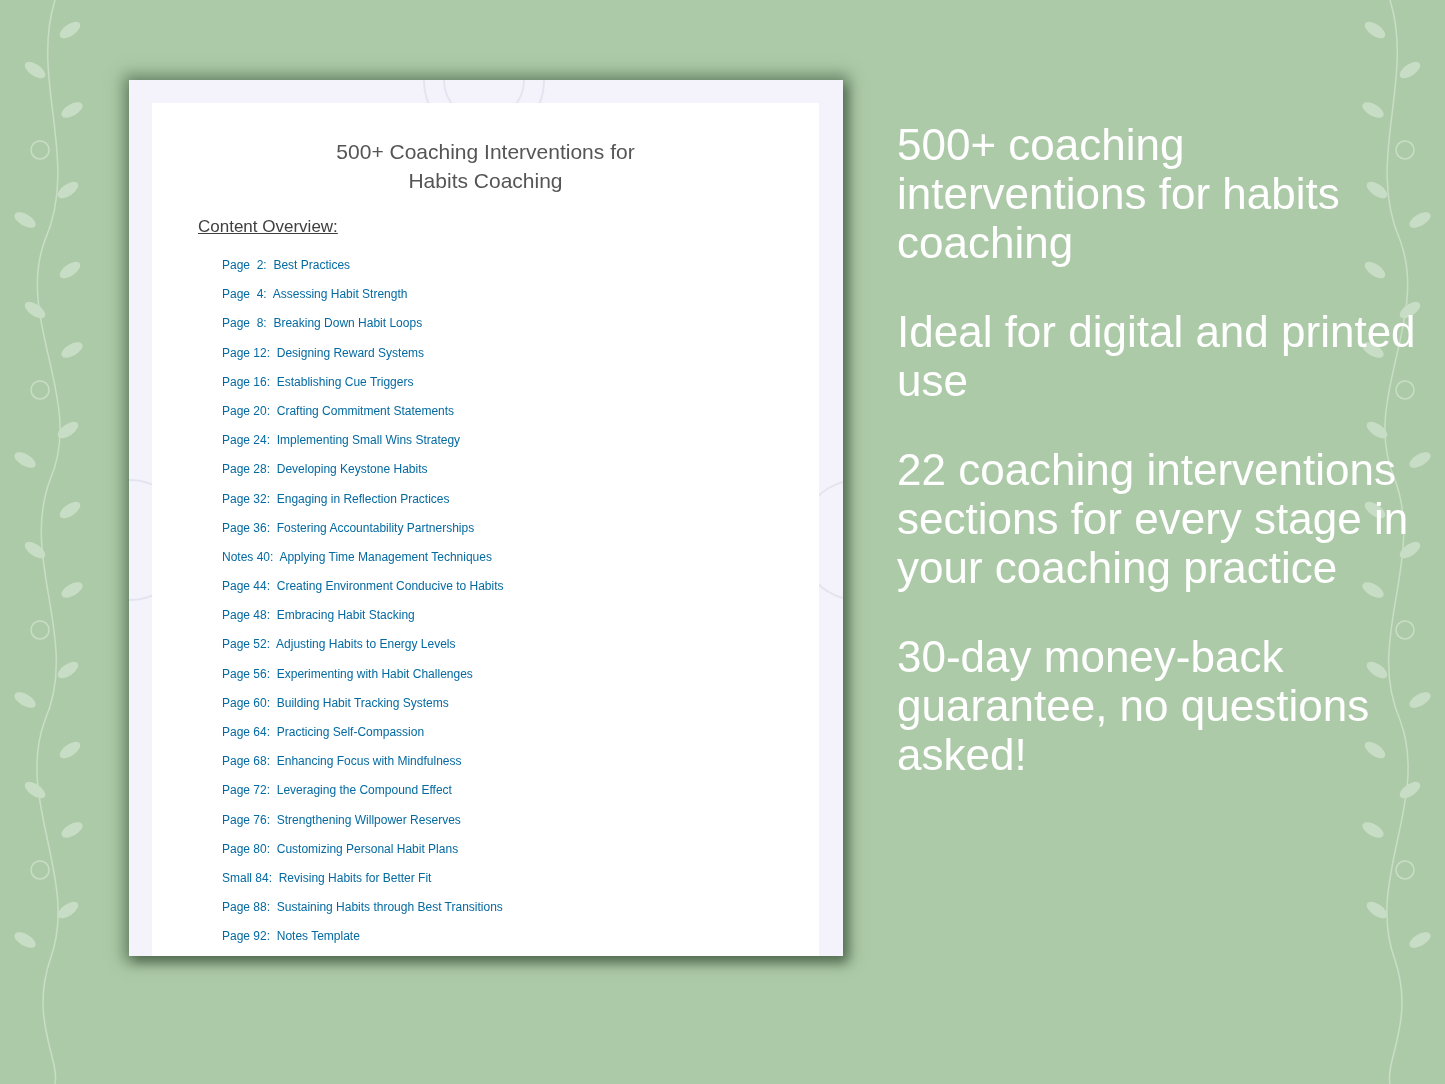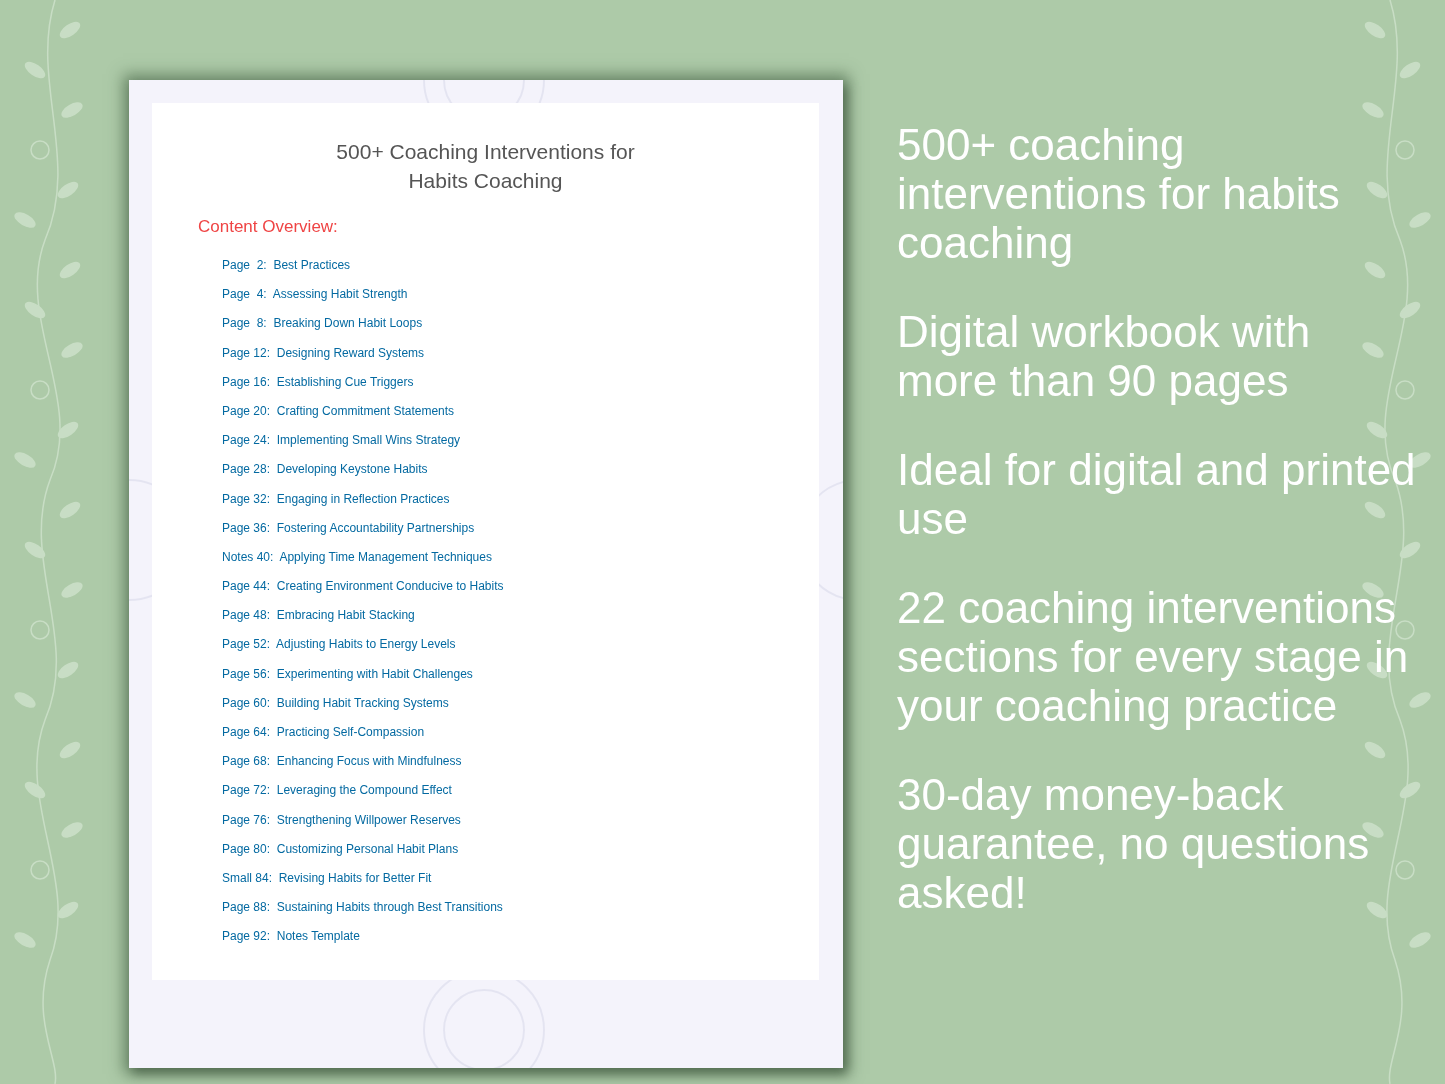--- a/index.html
+++ b/index.html
@@ -9,40 +9,40 @@
     position:relative;
     font-family:"Liberation Sans", sans-serif;
   }
   .vine {
     position:absolute; top:0; height:1084px; width:110px;
     opacity:0.55;
   }
   .vine.left { left:0; }
   .vine.right { right:0; }
   .page {
-    position:absolute; left:129px; top:80px; width:714px; height:988px;
+    position:absolute; left:129px; top:80px; width:714px; height:876px;
     background:#f4f3fb;
     box-shadow: 0 0 14px 6px rgba(60,90,60,0.55), 4px 6px 10px rgba(40,60,40,0.5);
     overflow:hidden;
   }
   .mandala { position:absolute; opacity:0.35; }
   .mandala.top { left:250px; top:-70px; }
   .mandala.bottom { left:250px; top:880px; }
   .mandala.lft { left:-70px; top:380px; }
   .mandala.rgt { left:660px; top:380px; }
   .inner {
     position:absolute; left:23px; top:23px; width:667px; height:877px;
     background:#ffffff;
   }
   .doc-title {
     position:absolute; left:0; top:34px; width:667px; text-align:center;
     color:#555; font-size:21px; line-height:29px; font-weight:normal;
   }
   .overview {
-    position:absolute; left:46px; top:114px; color:#ef4444; font-size:17px;
+    position:absolute; left:46px; top:114px; color:#404040; font-size:17px;text-decoration:underline;
   }
   .toc { position:absolute; left:70px; top:152px; margin:0; padding:0; list-style:none; }
   .toc li {
     height:29.2px; line-height:20px; font-size:12px; color:#0369a1; white-space:pre;
   }
   .toc .pg { display:inline-block; }
   .features {
     position:absolute; left:897px; top:120px; width:520px; color:#ffffff;
     font-size:44px; line-height:49px; font-weight:normal;
   }
@@ -130,17 +130,16 @@
         <li><span class="pg">Page 80:</span>  <span>Customizing Personal Habit Plans</span></li>
         <li><span class="pg">Small 84:</span>  <span>Revising Habits for Better Fit</span></li>
         <li><span class="pg">Page 88:</span>  <span>Sustaining Habits through Best Transitions</span></li>
         <li><span class="pg">Page 92:</span>  <span>Notes Template</span></li>
       </ul>
   </div>
 </div>
 
 <div class="features" id="features">
     <p>500+ coaching interventions for habits coaching</p>
-    <p>Digital workbook with more than 90 pages</p>
     <p>Ideal for digital and printed use</p>
     <p>22 coaching interventions sections for every stage in your coaching practice</p>
     <p>30-day money-back guarantee, no questions asked!</p>
   </div>
 
 </body></html>

